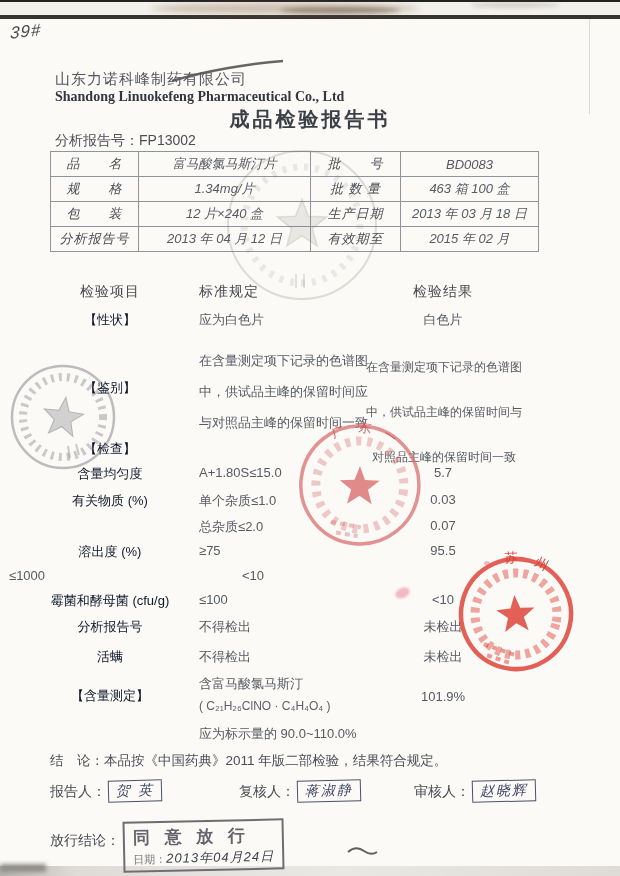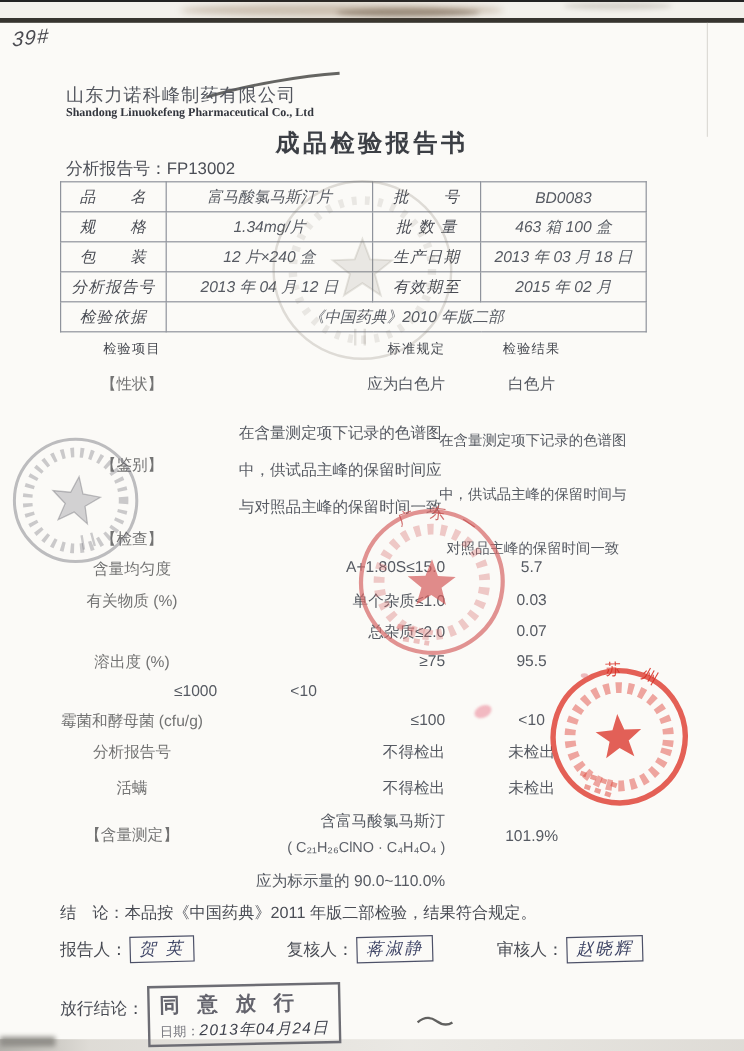--- a/index.html
+++ b/index.html
@@ -19,37 +19,37 @@
     background:linear-gradient(to right,#a9a7a1,#d9d6d0 12%,#e7e5e0 55%,#d9d6d0);opacity:.85;}
   .edge-corner{position:absolute;left:0;bottom:4px;width:46px;height:8px;background:#908e89;
     filter:blur(2px);}
   .edge-right{position:absolute;left:589px;top:19px;width:1px;height:95px;background:#c9c6bf;opacity:.6;}
   
   .margin-note{position:absolute;left:10px;top:22px;font-size:17px;font-style:italic;
     color:#4a4a50;transform:rotate(-6deg) skewX(-8deg);letter-spacing:1px;}
   .pen-stroke{position:absolute;left:0;top:0;pointer-events:none;}
   
   .company-cn{position:absolute;left:55px;top:70px;font-size:15px;color:#53565e;letter-spacing:1px;text-align:center;}
-  .company-en{position:absolute;left:55px;top:89px;font-size:10px;font-weight:bold;
+  .company-en{position:absolute;left:55px;top:89px;font-size:14px;font-weight:bold;
     font-family:"Liberation Serif","DejaVu Serif",serif;color:#33363e;}
   .doc-title{position:absolute;left:0;top:106px;width:620px;text-align:center;font-size:20px;
     font-weight:600;letter-spacing:3px;color:#3c3f45;}
   .report-no{position:absolute;left:55px;top:132px;font-size:14px;color:#4b4e56;}
   
   .info-table{position:absolute;left:50px;top:151px;border-collapse:collapse;table-layout:fixed;
     width:488px;font-size:13px;color:#565a62;}
   .info-table td{border:1px solid #8f939c;height:24px;text-align:center;padding:0 2px;overflow:hidden;font-style:italic;}
   .info-table .lab{color:#484b53;letter-spacing:1px;}
   
   .results{position:absolute;left:0;top:283px;width:620px;font-size:13px;}
   .rrow{display:flex;align-items:flex-start;}
-  .c1{margin-left:30px;width:160px;text-align:center;color:#737373;}
-  .c2{margin-left:9px;width:172px;text-align:right;color:#565a62;}
+  .c1{margin-left:30px;width:160px;text-align:center;color:#0f172a;}
+  .c2{margin-left:9px;width:172px;text-align:left;color:#565a62;}
   .c3{margin-left:-8px;width:160px;text-align:center;color:#565a62;}
-  .rrow.hd .c1,.rrow.hd .c2,.rrow.hd .c3{font-size:11px;color:#45484f;letter-spacing:1px;}
+  .rrow.hd .c1,.rrow.hd .c2,.rrow.hd .c3{font-size:14px;color:#45484f;letter-spacing:1px;}
   .rrow.jianbie .c1{padding-top:34px;}
   .rrow.jianbie .c2{text-align:left;word-break:break-all;line-height:31px;font-size:13px;}
   .rrow.jianbie .c3{margin-left:-8px;width:162px;word-break:break-all;line-height:45px;font-size:12px;}
   .rrow.hanliang .c1{padding-top:12px;}
   .rrow.hanliang .c3{padding-top:14px;}
   .std2{font-size:12px;margin-top:6px;color:#5c6068;}
   
   .conclusion{position:absolute;left:50px;top:752px;width:540px;font-size:13.5px;color:#4a4d55;}
   .sig-row{position:absolute;left:50px;top:783px;width:560px;display:flex;align-items:flex-start;
     font-size:14px;color:#484b53;}
@@ -125,24 +125,20 @@
       <td>12 片×240 盒</td>
       <td class="lab">生产日期</td>
       <td>2013 年 03 月 18 日</td>
     </tr>
     <tr>
       <td class="lab">分析报告号</td>
       <td>2013 年 04 月 12 日</td>
       <td class="lab">有效期至</td>
       <td>2015 年 02 月</td>
     </tr>
-    <tr>
-      <td class="lab">检验依据</td>
-      <td colspan="3">《中国药典》2010 年版二部</td>
-    </tr>
   </tbody>
     </table>
 
   <svg class="stamp" style="left:222px;top:146px" width="160" height="160">
     <circle cx="80" cy="79" r="74" fill="none" stroke="rgba(128,120,108,0.24)" stroke-width="2"></circle>
     <circle cx="80" cy="79" r="58" fill="none" stroke="rgba(128,120,108,0.14)" stroke-width="7" stroke-dasharray="4 7"></circle>
     <path d="M0,-1 L0.247,-0.34 L0.951,-0.309 L0.399,0.13 L0.588,0.809 L0,0.42 L-0.588,0.809 L-0.399,0.13 L-0.951,-0.309 L-0.247,-0.34 Z" transform="translate(80,79) scale(26)" fill="rgba(128,120,108,0.14)" stroke="rgba(128,120,108,0.18)" stroke-width="0.06"></path>
     <path d="M 74 128 l 0 14 M 82 128 l 0 14" stroke="rgba(128,120,108,0.2)" stroke-width="2" fill="none"></path>
   </svg>
 

